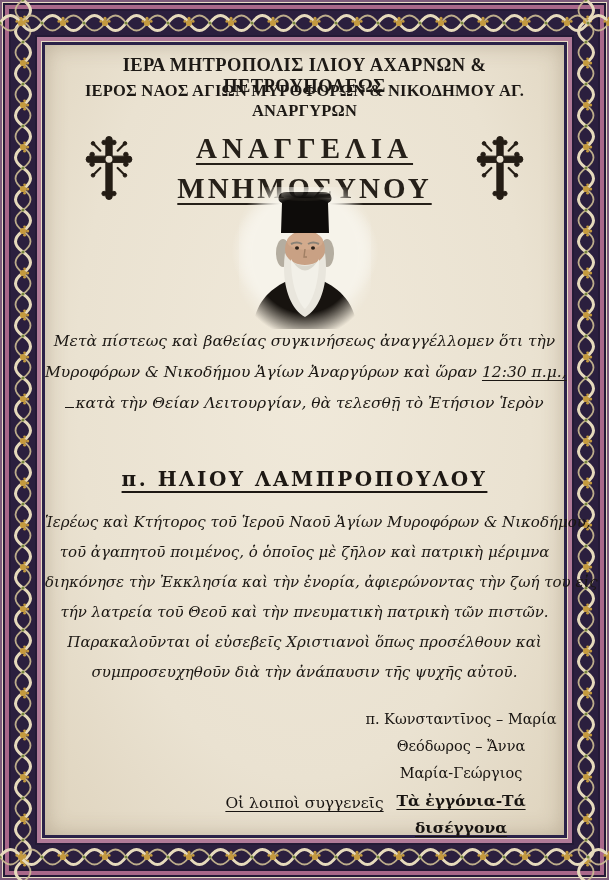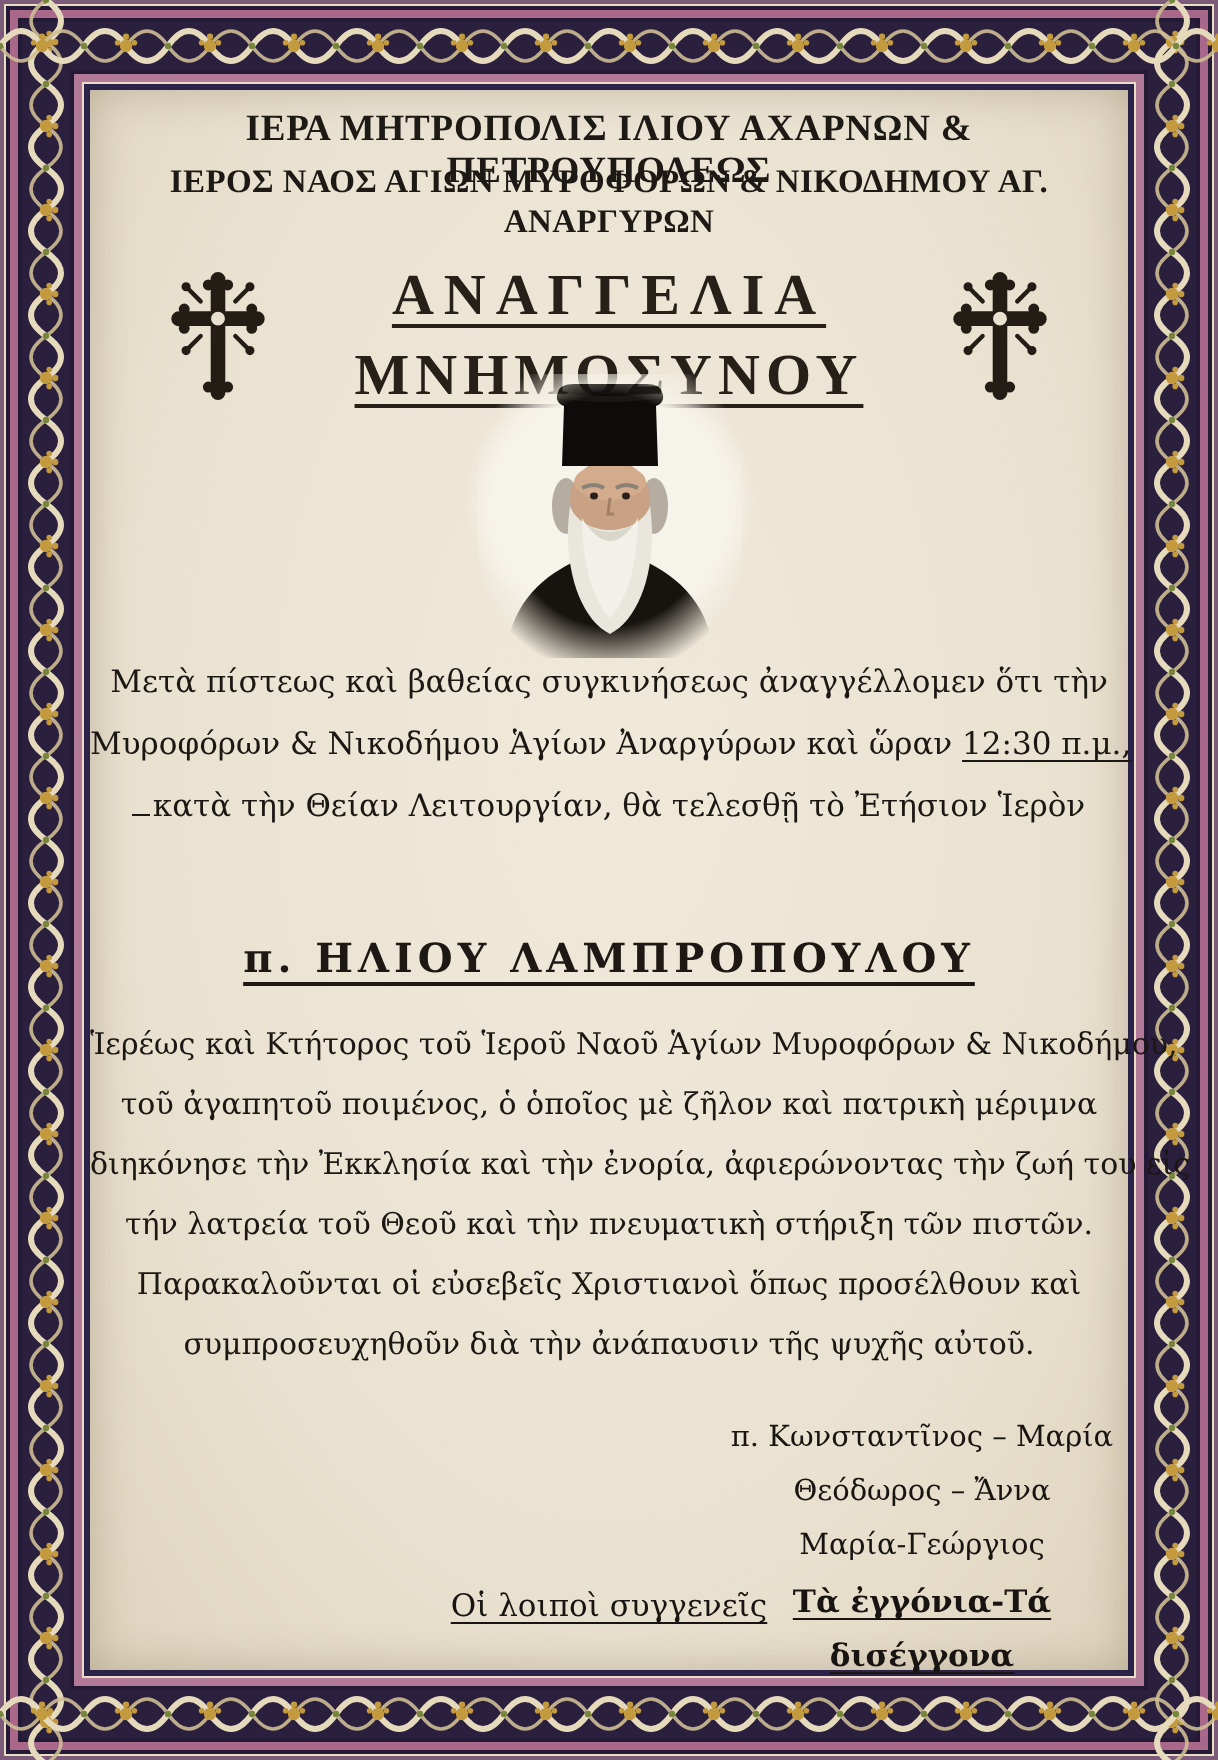--- a/index.html
+++ b/index.html
@@ -61,21 +61,21 @@
   .photo-glow{
     position:absolute;inset:-8px;
     background:radial-gradient(ellipse 52% 50% at 50% 46%, #fbfaf5 48%, rgba(251,250,245,0) 76%);
   }
   .photo-svg{
     position:relative;width:132px;height:142px;margin-top:4px;
     -webkit-mask-image:radial-gradient(ellipse 58% 60% at 50% 48%, #000 68%, transparent 97%);
     mask-image:radial-gradient(ellipse 58% 60% at 50% 48%, #000 68%, transparent 97%);
   }
 
-  .para{font-size:15.5px;line-height:31px;color:#1b1713;}
+  .para{font-size:15.5px;line-height:31px;color:#1b1713;font-style:italic;}
   .para .line{white-space:nowrap;}
   .para1{top:281px;}
   .para2{top:462px;font-size:15px;line-height:30px;}
 
   .u{text-decoration:underline;text-underline-offset:3px;text-decoration-thickness:1.3px;}
   .lead-underscore{display:inline-block;width:9px;border-bottom:1.3px solid #1b1713;height:1em;vertical-align:baseline;margin-right:1px;}
 
   .deceased-name{
     top:422px;font-weight:bold;font-size:20px;letter-spacing:2.5px;color:#1d1813;
     text-decoration:underline;text-underline-offset:5px;text-decoration-thickness:1.6px;
@@ -255,21 +255,21 @@
       <div class="line"><span>Μυροφόρων &amp; Νικοδήμου Ἁγίων Ἀναργύρων καὶ ὥραν </span><span class="u">12:30 π.μ.,</span></div>
       <div class="line"><span class="lead-underscore"></span><span>κατὰ τὴν Θείαν Λειτουργίαν, θὰ τελεσθῇ τὸ Ἐτήσιον Ἱερὸν</span></div>
     </div>
 
     <div class="abs deceased-name">π. ΗΛΙΟΥ ΛΑΜΠΡΟΠΟΥΛΟΥ</div>
 
     <div class="abs para para2">
       <div class="line">Ἱερέως καὶ Κτήτορος τοῦ Ἱεροῦ Ναοῦ Ἁγίων Μυροφόρων &amp; Νικοδήμου,</div>
       <div class="line">τοῦ ἀγαπητοῦ ποιμένος, ὁ ὁποῖος μὲ ζῆλον καὶ πατρικὴ μέριμνα</div>
       <div class="line">διηκόνησε τὴν Ἐκκλησία καὶ τὴν ἐνορία, ἀφιερώνοντας τὴν ζωή του εἰς</div>
-      <div class="line">τήν λατρεία τοῦ Θεοῦ καὶ τὴν πνευματικὴ στήριξη τῶν πιστῶν.</div>
+      <div class="line">τήν λατρεία τοῦ Θεοῦ καὶ τὴν πνευματικὴ πατρικὴ τῶν πιστῶν.</div>
       <div class="line">Παρακαλοῦνται οἱ εὐσεβεῖς Χριστιανοὶ ὅπως προσέλθουν καὶ</div>
       <div class="line">συμπροσευχηθοῦν διὰ τὴν ἀνάπαυσιν τῆς ψυχῆς αὐτοῦ.</div>
     </div>
 
 
     <div class="sig-col sig-right">
       <div class="sig-plain">π. Κωνσταντῖνος – Μαρία</div>
       <div class="sig-plain">Θεόδωρος – Ἄννα</div>
       <div class="sig-plain">Μαρία-Γεώργιος</div>
       <div class="sig-heading">Τὰ ἐγγόνια-Τά δισέγγονα</div>

